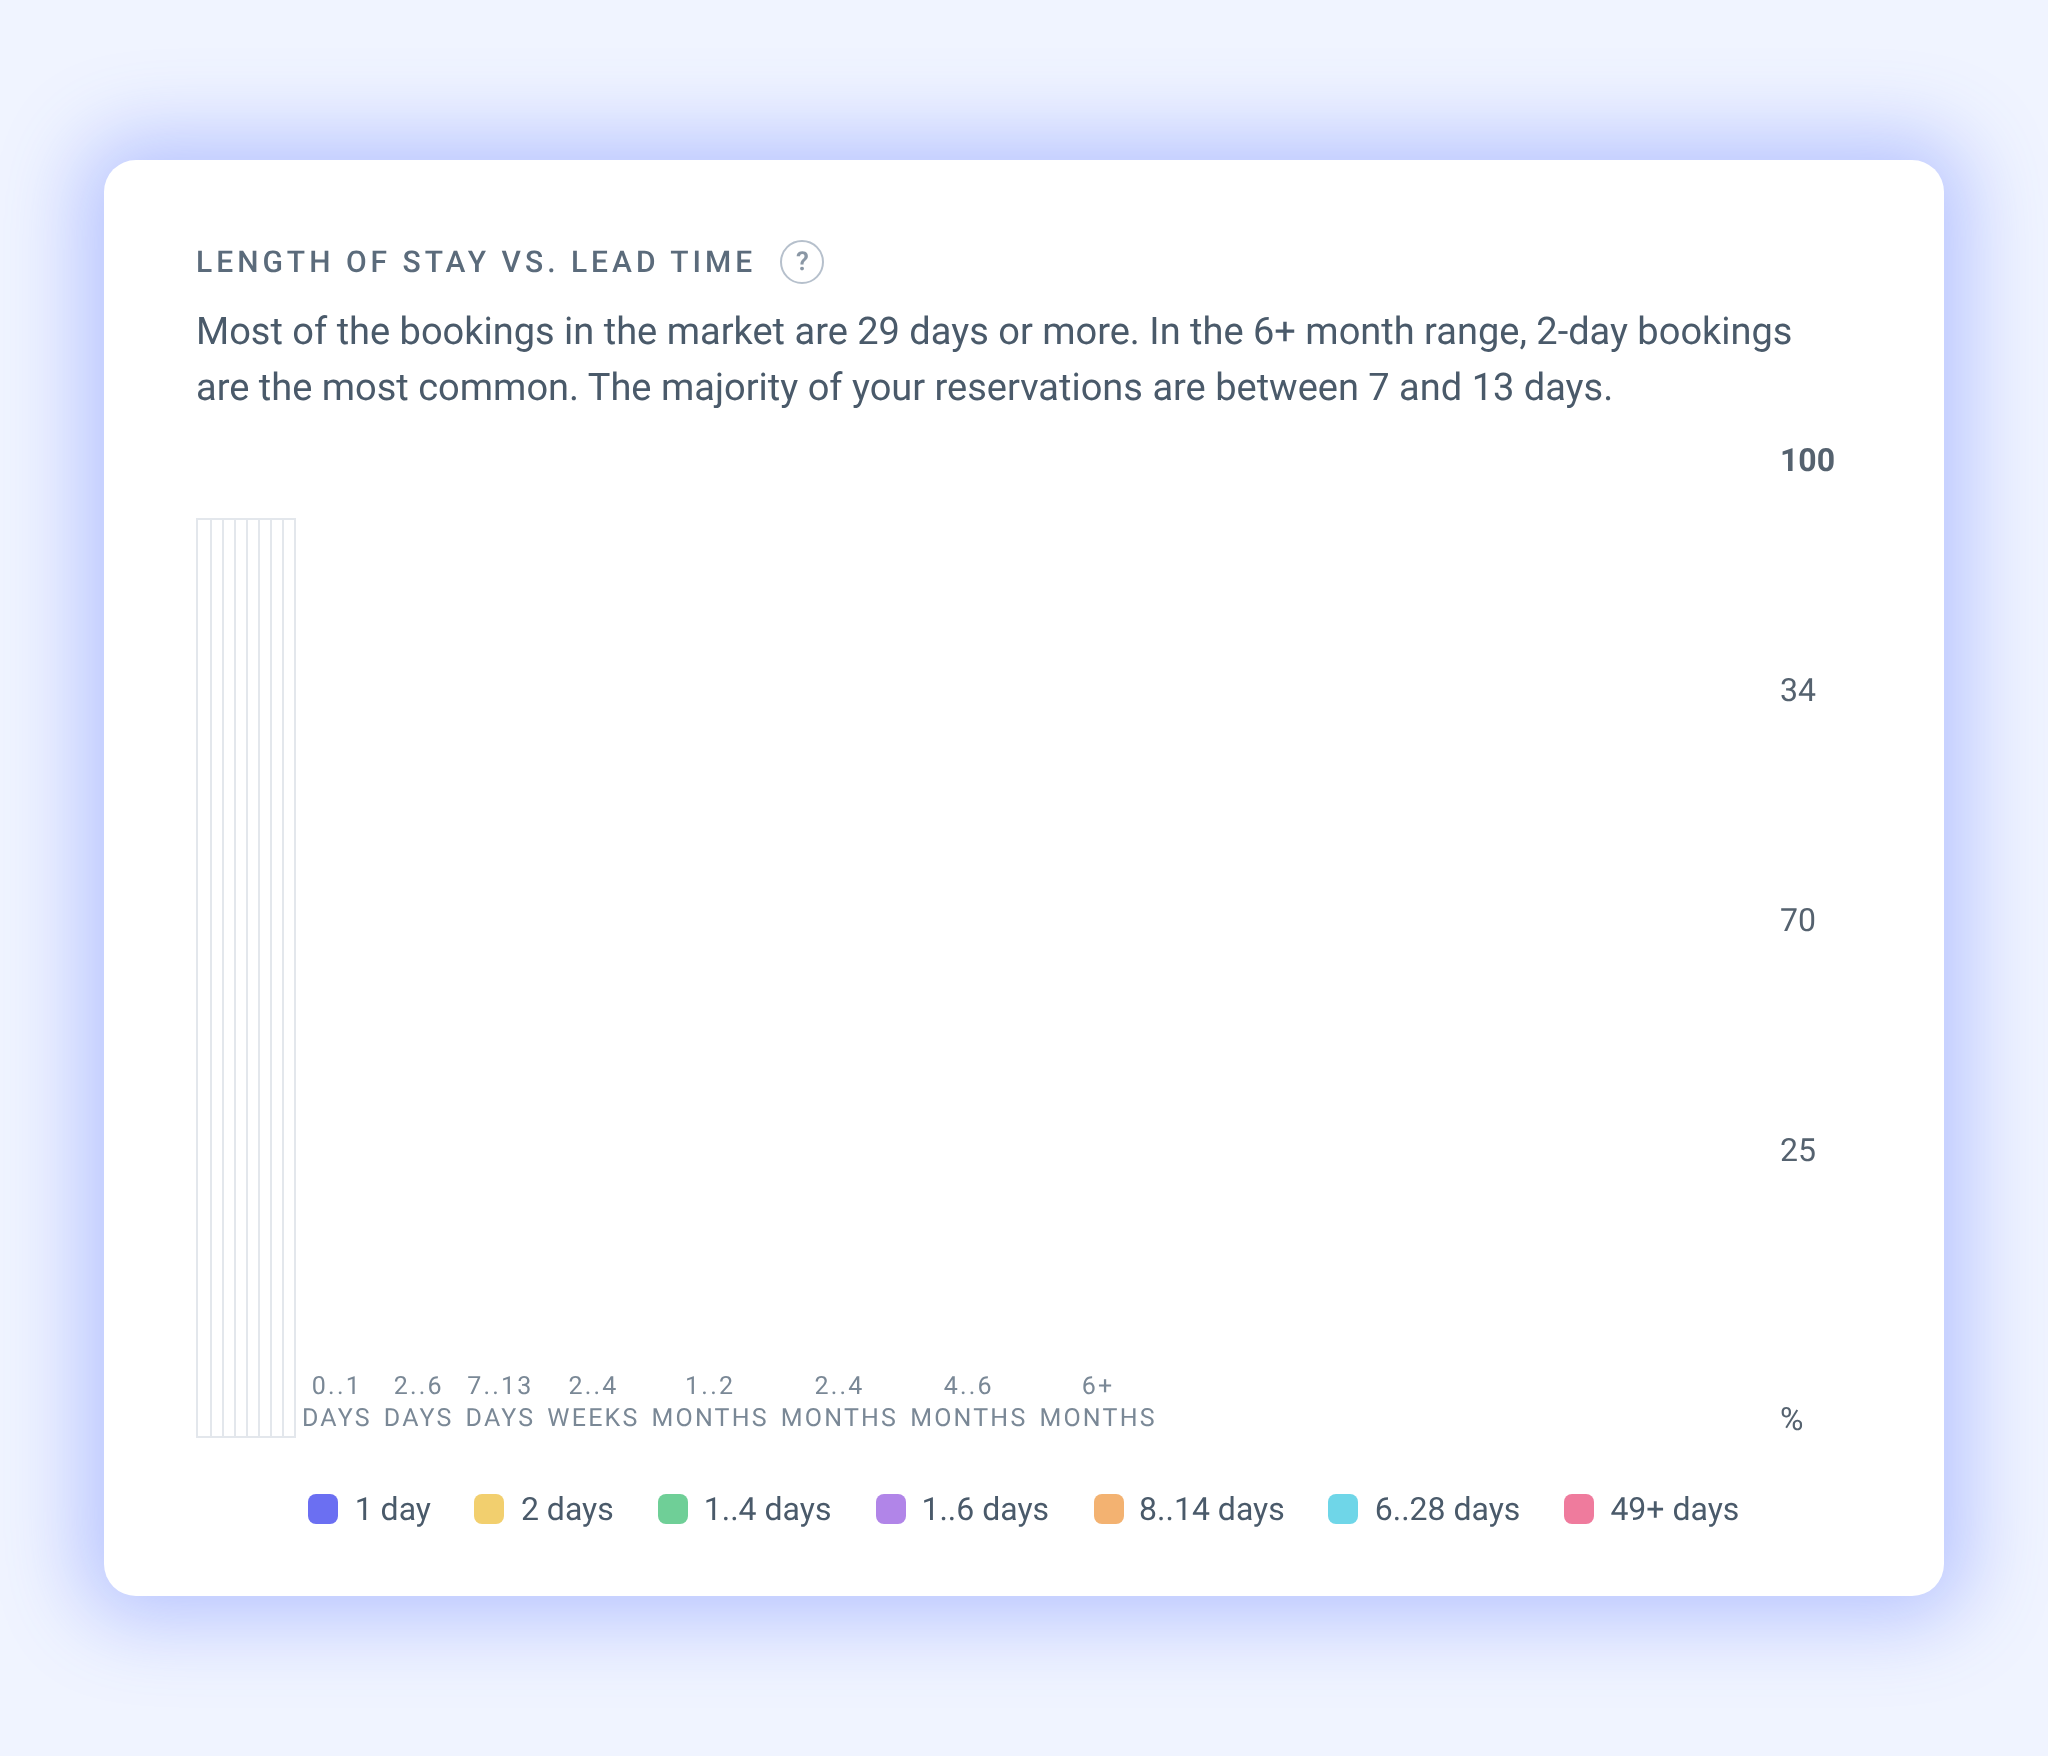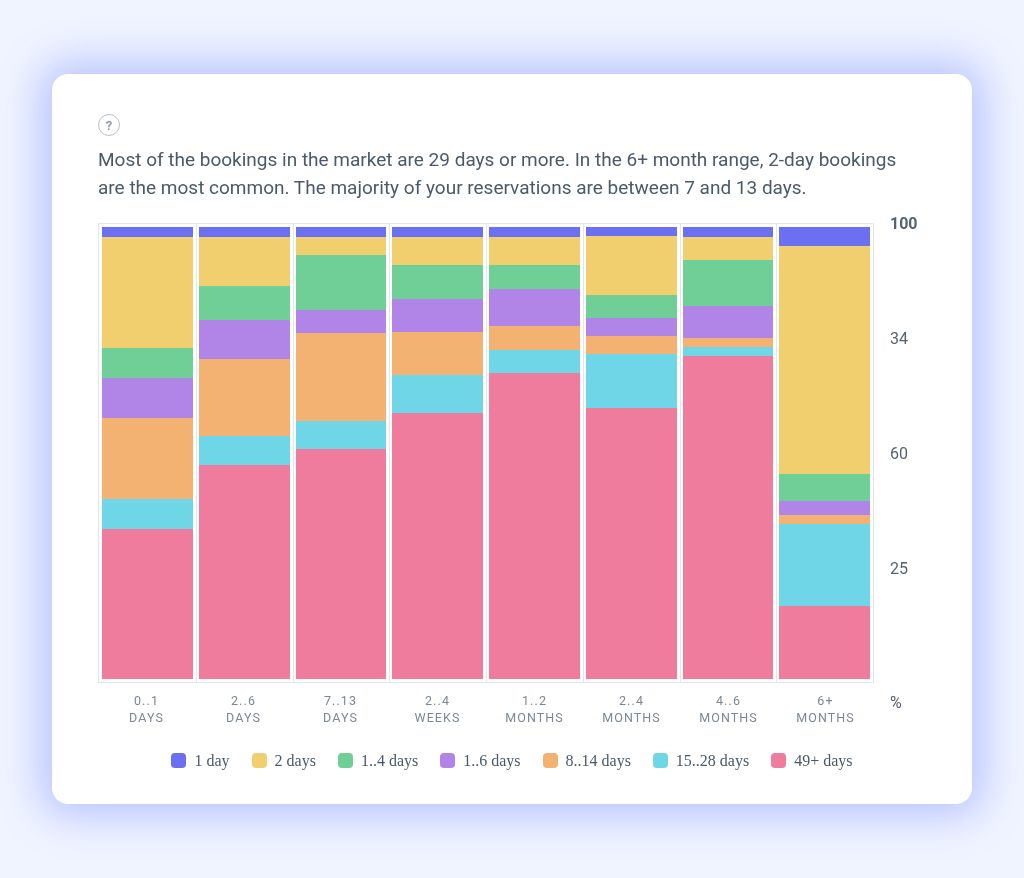--- a/index.html
+++ b/index.html
@@ -50,21 +50,22 @@
     line-height: 1.45;
     margin-bottom: 22px;
   }
   .chart-wrap {
     display: flex;
     gap: 8px;
   }
   .chart-area {
     flex: 1;
     display: flex;
-    flex-direction: column;
+    flex-direction: row;
+    align-items: flex-end;
   }
   .bars-row {
     display: flex;
     gap: 6px;
     height: 460px;
     border: 1px solid #e3e7ec;
     padding: 3px;
   }
   .bar-col {
     flex: 1;
@@ -121,34 +122,34 @@
     gap: 20px 22px;
     justify-content: center;
     margin-top: 26px;
     font-size: 16px;
     color: #4a5a6a;
   }
   .legend-item {
     display: flex;
     align-items: center;
     gap: 8px;
-    font-family: Liberation Serif, serif;
   }
   .swatch {
     width: 15px;
     height: 15px;
     border-radius: 4px;
   }
 </style>
 </head>
 <body>
 
 <div class="card">
 
   <div class="title-row">
+    <div class="title">LENGTH OF STAY VS. LEAD TIME</div>
     <div class="help-icon">?</div>
   </div>
 
   <div class="subtitle">Most of the bookings in the market are 29 days or more. In the 6+ month range, 2-day bookings are the most common. The majority of your reservations are between 7 and 13 days.</div>
 
   <div class="chart-wrap">
     <div class="chart-area">
       <div class="bars-row" id="bars-row">
           <div class="bar-col">
             <div class="seg" style="height: 33.3333%; background: rgb(239, 123, 157);"></div>
@@ -231,21 +232,21 @@
           <div class="xlabel">1..2<br>MONTHS</div>
           <div class="xlabel">2..4<br>MONTHS</div>
           <div class="xlabel">4..6<br>MONTHS</div>
           <div class="xlabel">6+<br>MONTHS</div>
         </div>
     </div>
     <div>
       <div class="yaxis" id="yaxis">
           <div class="ytick" style="top: 0%; transform: translateY(-50%); font-weight: bold;">100</div>
           <div class="ytick" style="top: 25%; transform: translateY(-50%);">34</div>
-          <div class="ytick" style="top: 50%; transform: translateY(-50%);">60</div>
+          <div class="ytick" style="top: 50%; transform: translateY(-50%);">70</div>
           <div class="ytick" style="top: 75%; transform: translateY(-50%);">25</div>
         </div>
       <div class="yunit">%</div>
     </div>
   </div>
 
   <div class="legend" id="legend">
       <div class="legend-item">
         <span class="swatch" style="background: rgb(107, 111, 242);"></span>
         <span>1 day</span>
@@ -261,21 +262,21 @@
       <div class="legend-item">
         <span class="swatch" style="background: rgb(177, 133, 232);"></span>
         <span>1..6 days</span>
       </div>
       <div class="legend-item">
         <span class="swatch" style="background: rgb(243, 178, 113);"></span>
         <span>8..14 days</span>
       </div>
       <div class="legend-item">
         <span class="swatch" style="background: rgb(111, 214, 232);"></span>
-        <span>15..28 days</span>
+        <span>6..28 days</span>
       </div>
       <div class="legend-item">
         <span class="swatch" style="background: rgb(239, 123, 157);"></span>
         <span>49+ days</span>
       </div>
     </div>
 
 </div>
 
 </body></html>

